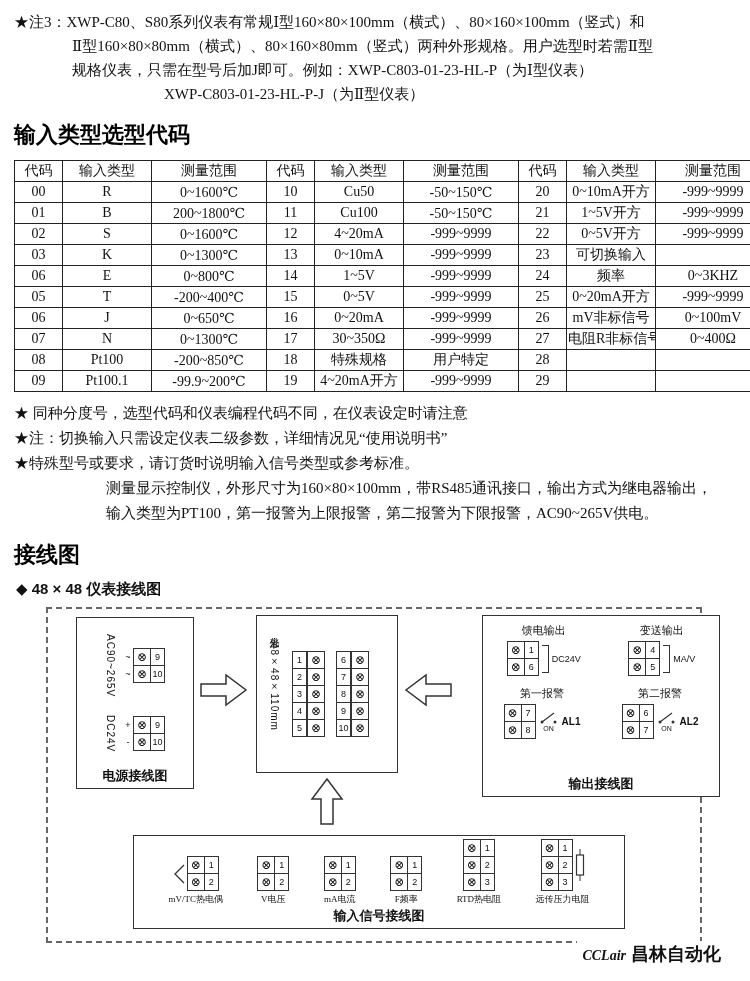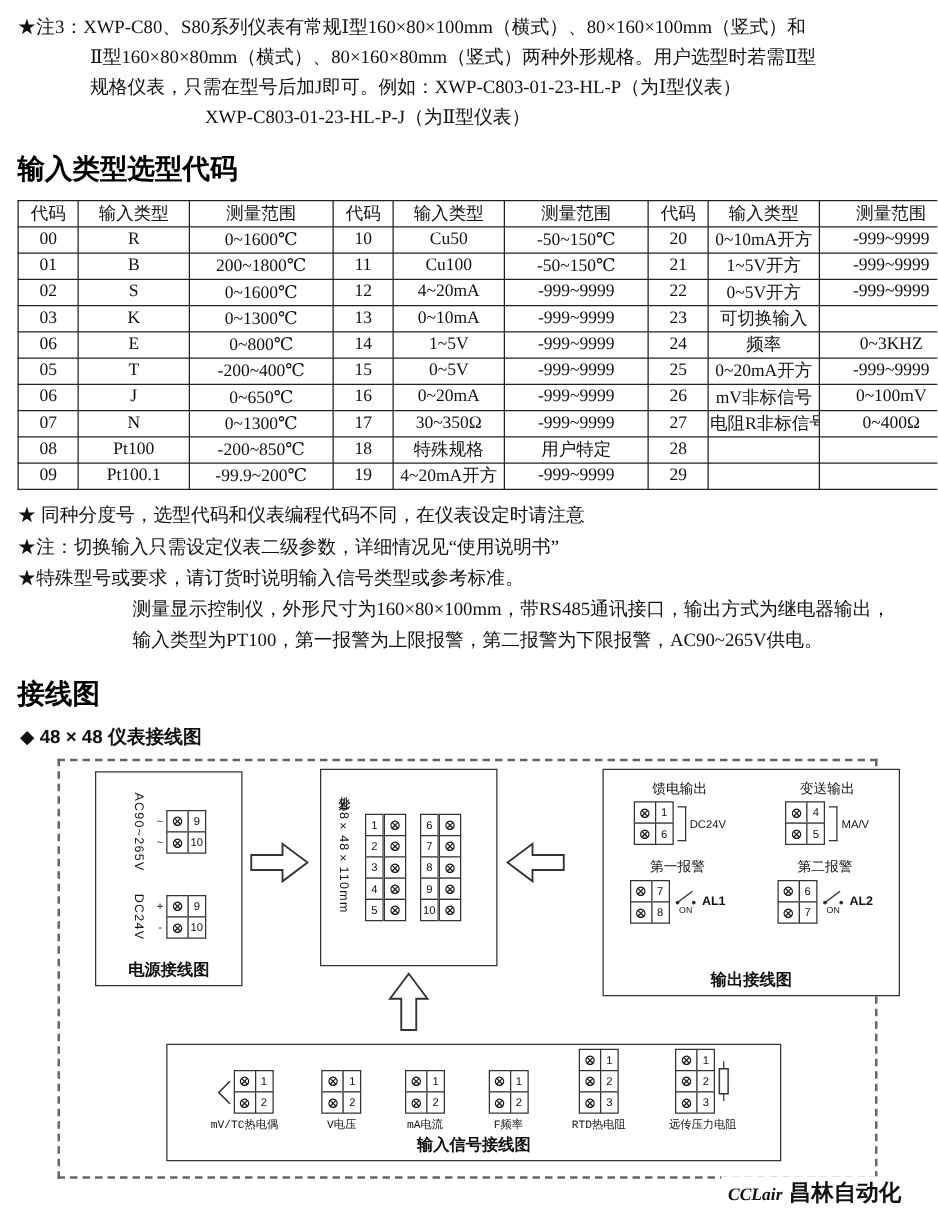--- a/index.html
+++ b/index.html
@@ -97,21 +97,21 @@
     font-family:"Liberation Sans","DejaVu Sans",sans-serif; }
   .switch-wrap { display:flex; flex-direction:column; align-items:center; }
   .on-text { font-size:7px; font-family:"Liberation Sans","DejaVu Sans",sans-serif; }
 
   
   .input-box { left:85px; top:226px; width:492px; height:94px; }
   .igroups { display:flex; justify-content:space-evenly; align-items:flex-end; margin-top:6px; }
   .igroup { display:flex; flex-direction:column; align-items:center;
     justify-content:flex-end; height:64px; }
   .irow { display:flex; align-items:center; gap:2px; }
-  .ilabel { font-size:9px; font-family:Liberation Mono, monospace; margin-top:2px; }
+  .ilabel { font-size:9px; font-family:Liberation Serif, serif; margin-top:2px; }
 
   
   .arrow-right { left:152px; top:64px; }
   .arrow-left  { left:356px; top:64px; }
   .arrow-up    { left:262px; top:168px; }
 
   
   .logo { position:absolute; top:941px; right:24px; background:#fff;
     padding:1px 5px; font-weight:bold; white-space:nowrap; }
   .logo-brand { font-style:italic; font-size:14px;

